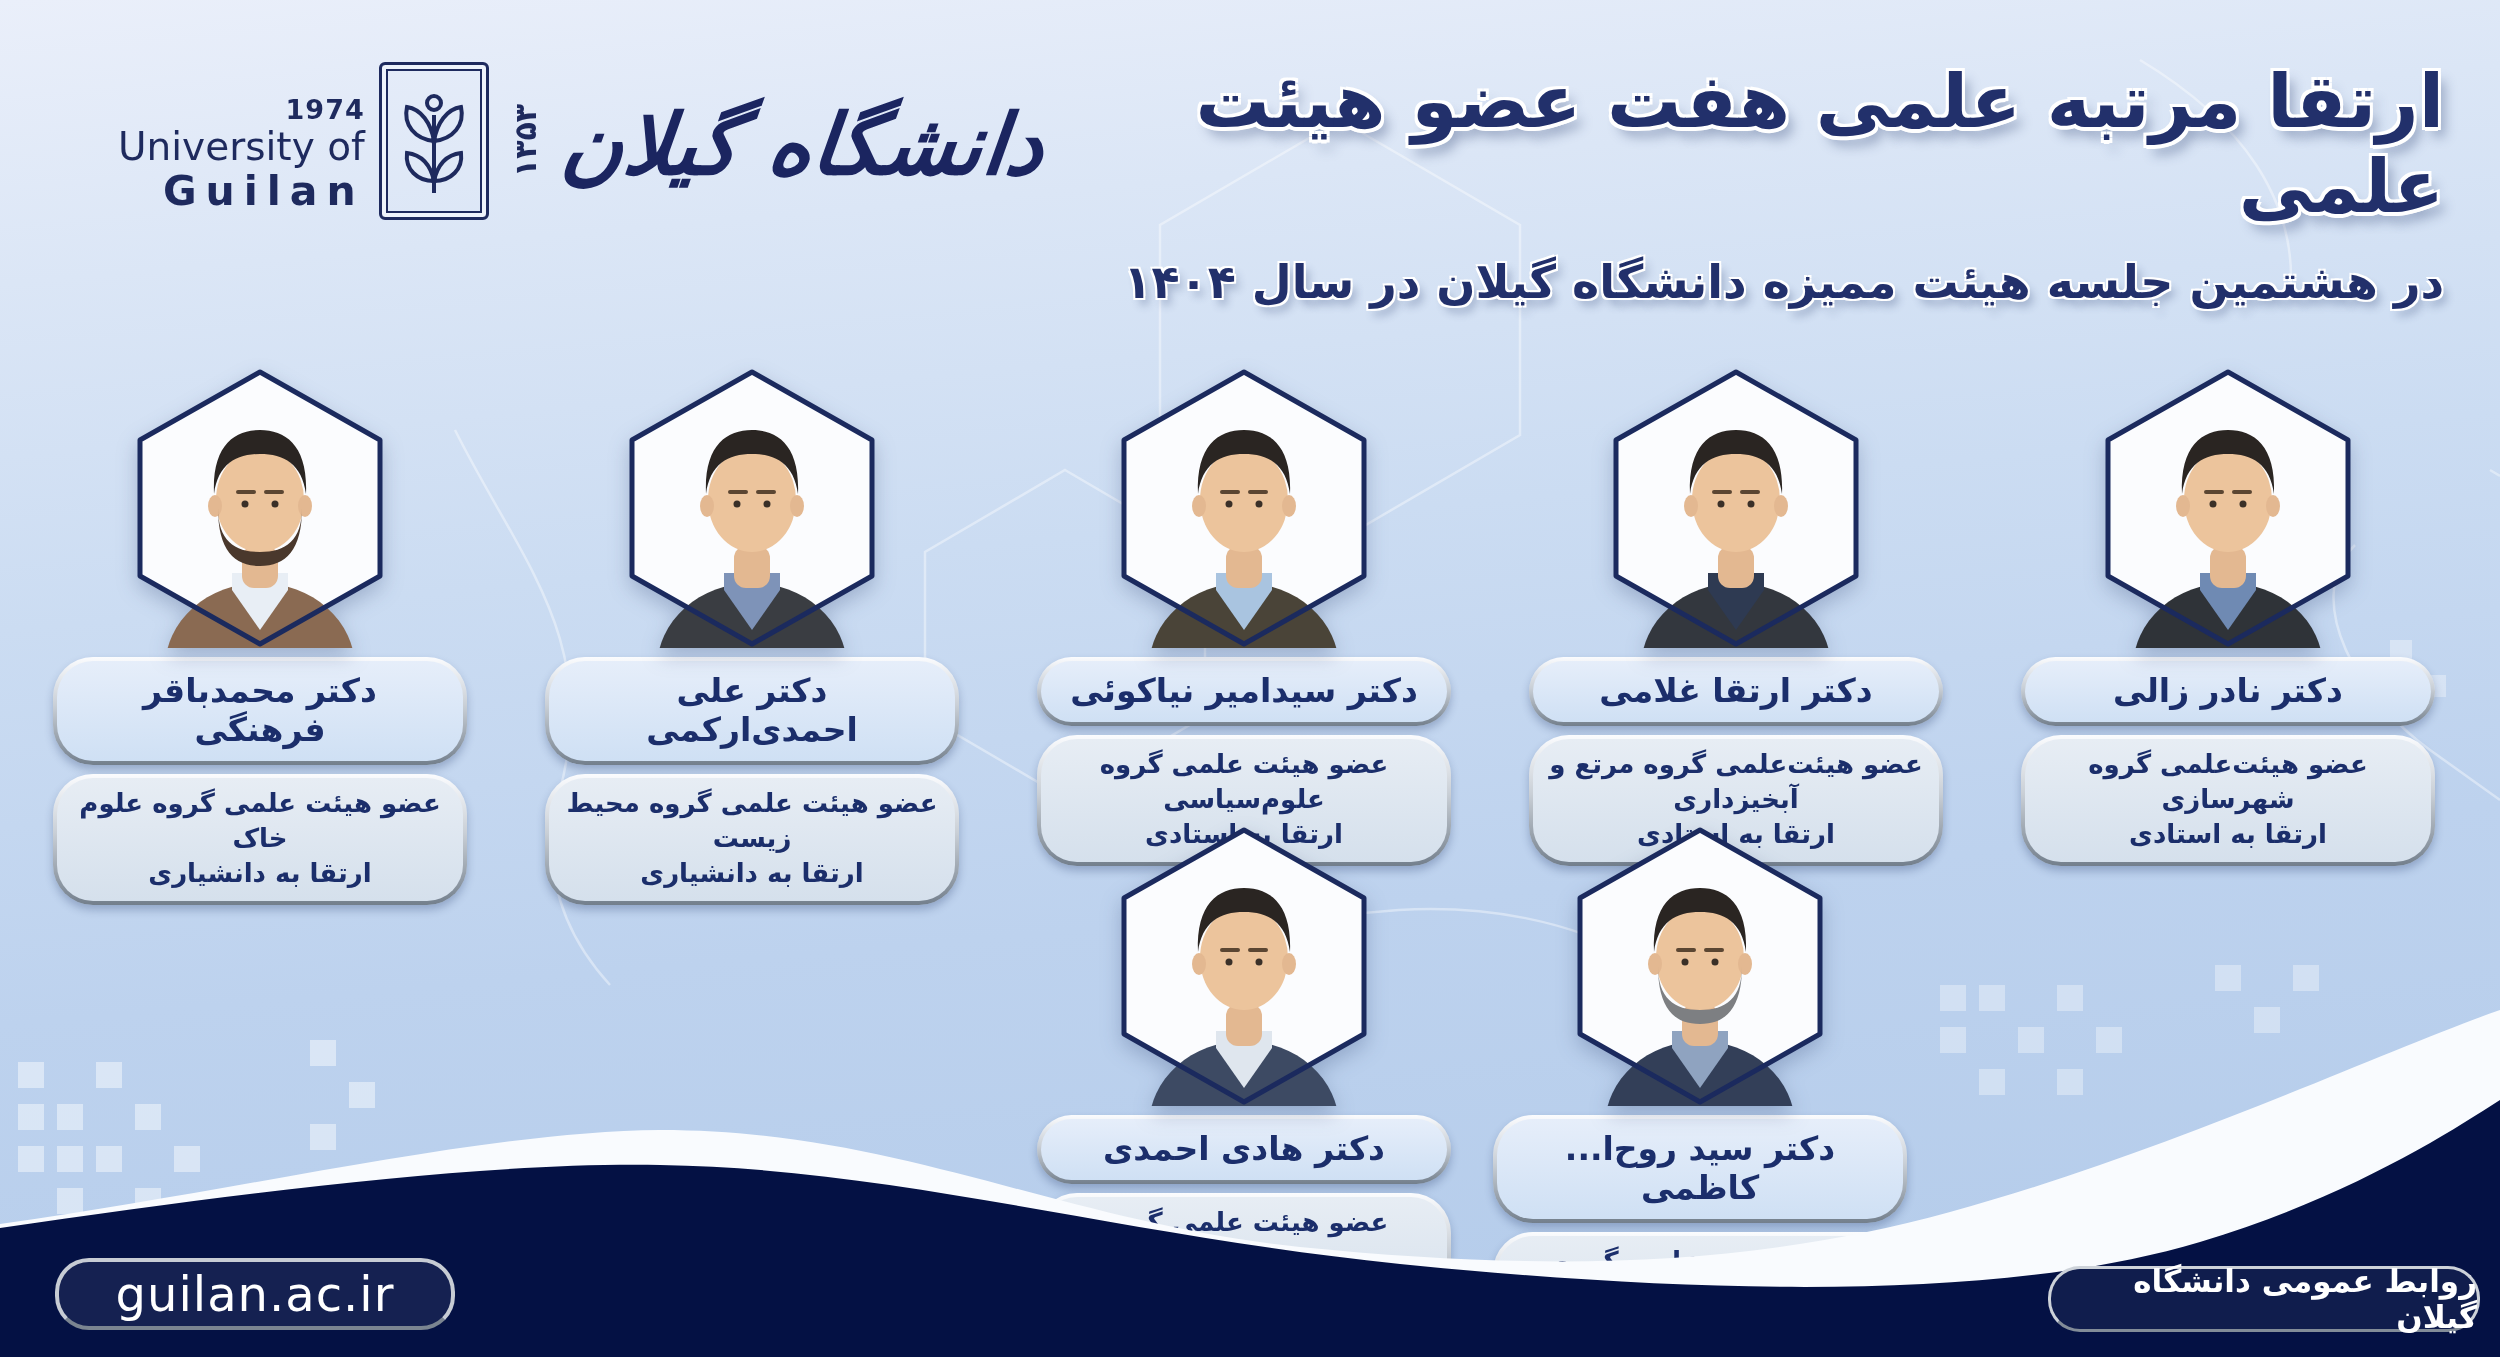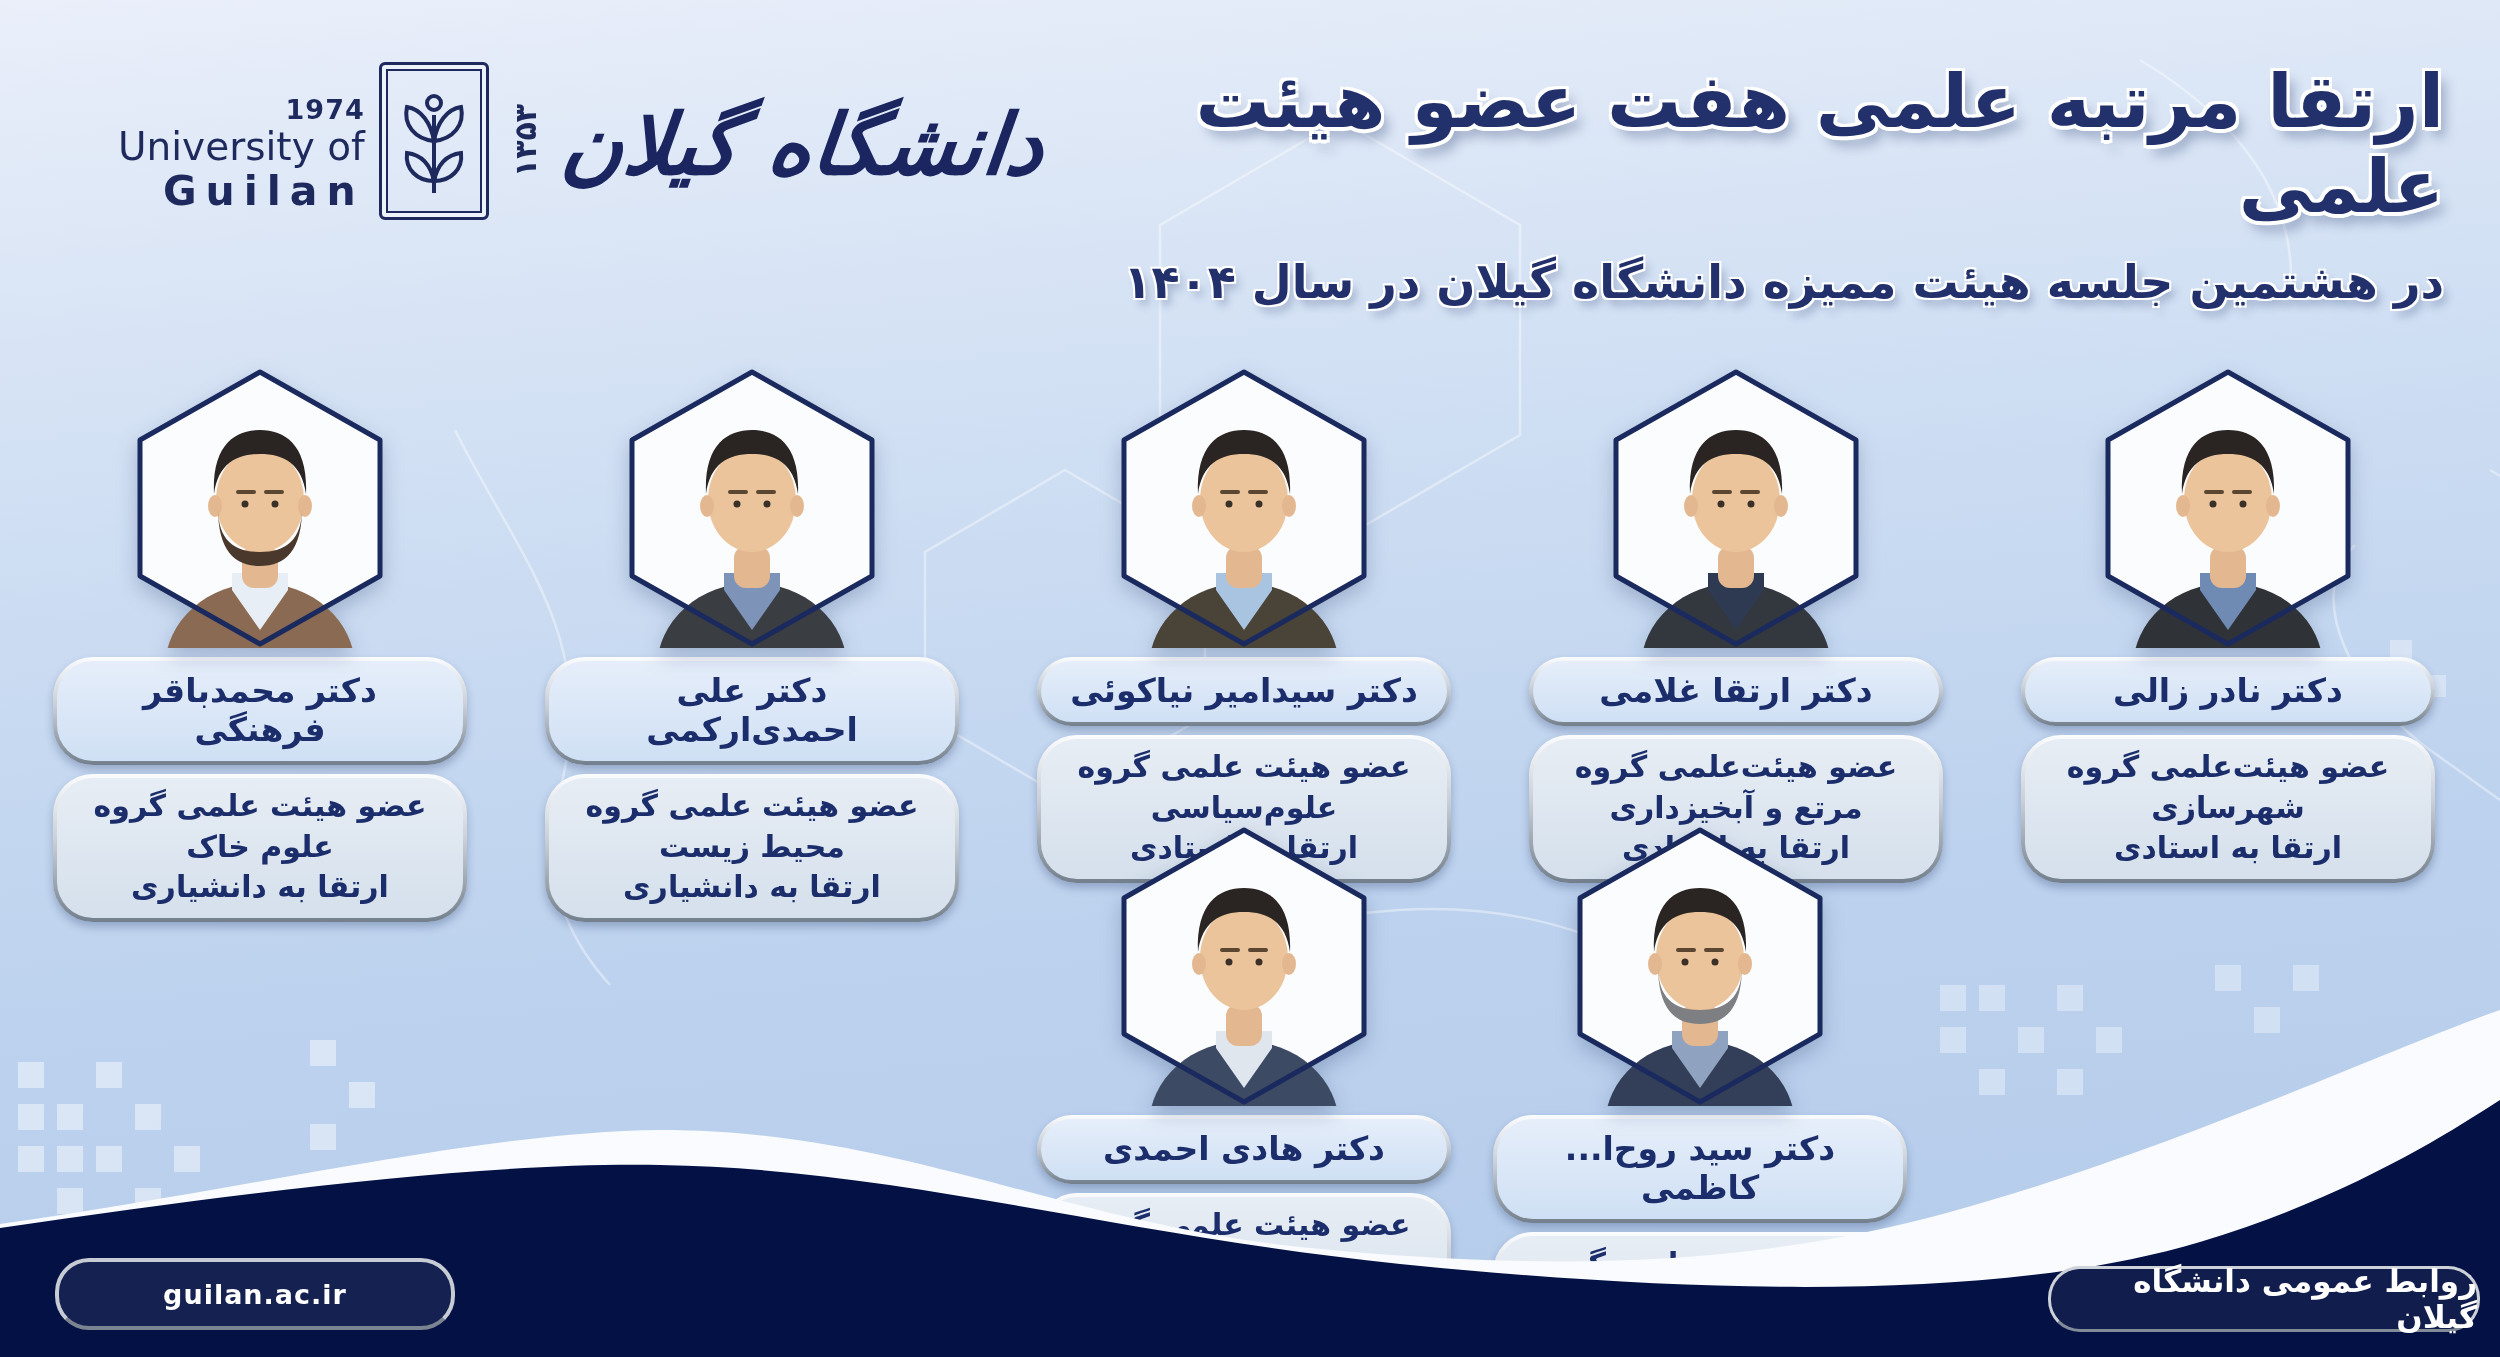--- a/index.html
+++ b/index.html
@@ -28,25 +28,25 @@
   .title-l2{font-size:46px;font-weight:bold;margin-top:26px;
     text-shadow:2px 2px 0 #fff,-2px 2px 0 #fff,2px -2px 0 #fff,-2px -2px 0 #fff,5px 7px 9px rgba(40,60,110,.3);}
   
   .card{position:absolute;width:420px;display:flex;flex-direction:column;align-items:center;}
   .hex-wrap{width:252px;height:280px;position:relative;filter:drop-shadow(0 8px 10px rgba(30,50,100,.25));}
   .pill{width:406px;border-radius:40px;padding:4px;margin-top:9px;
     background:linear-gradient(180deg,#fbfcfe 0%,#c9cfd6 45%,#737f8c 100%);
     box-shadow:0 5px 9px rgba(30,50,100,.28);}
   .pill-inner{border-radius:36px;direction:rtl;text-align:center;color:#1b2e6b;font-weight:bold;}
   .name .pill-inner{background:linear-gradient(180deg,#e6eefa,#cfe0f4);font-size:33px;padding:10px 18px 12px;}
-  .desc .pill-inner{background:linear-gradient(180deg,#e7edf4,#d5e0ec);font-size:30px;line-height:1.35;padding:8px 16px 10px;}
+  .desc .pill-inner{background:linear-gradient(180deg,#e7edf4,#d5e0ec);font-size:26px;line-height:1.35;padding:8px 16px 10px;}
   
   .site-pill{position:absolute;left:55px;bottom:27px;width:392px;height:64px;border-radius:34px;
     border:4px solid #c7ccd4;border-bottom-color:#7b8591;background:rgba(255,255,255,.07);
-    display:flex;align-items:center;justify-content:center;color:#fff;font-size:27px;font-weight:bold;letter-spacing:1px;cursor:pointer;}
+    display:flex;align-items:center;justify-content:center;color:#fff;font-size:48px;font-weight:normal;letter-spacing:1px;cursor:pointer;}
   .credit-pill{position:absolute;right:20px;bottom:25px;width:426px;height:60px;border-radius:32px;
     border:3px solid #cdd2d9;border-bottom-color:#828c98;background:rgba(255,255,255,.05);
     display:flex;align-items:center;justify-content:center;color:#fff;font-size:31px;font-weight:bold;direction:rtl;}
 </style>
 </head>
 <body>
 
 <div id="canvas">
 
   <svg id="bg-decor" viewBox="0 0 2500 1357" xmlns="http://www.w3.org/2000/svg">

